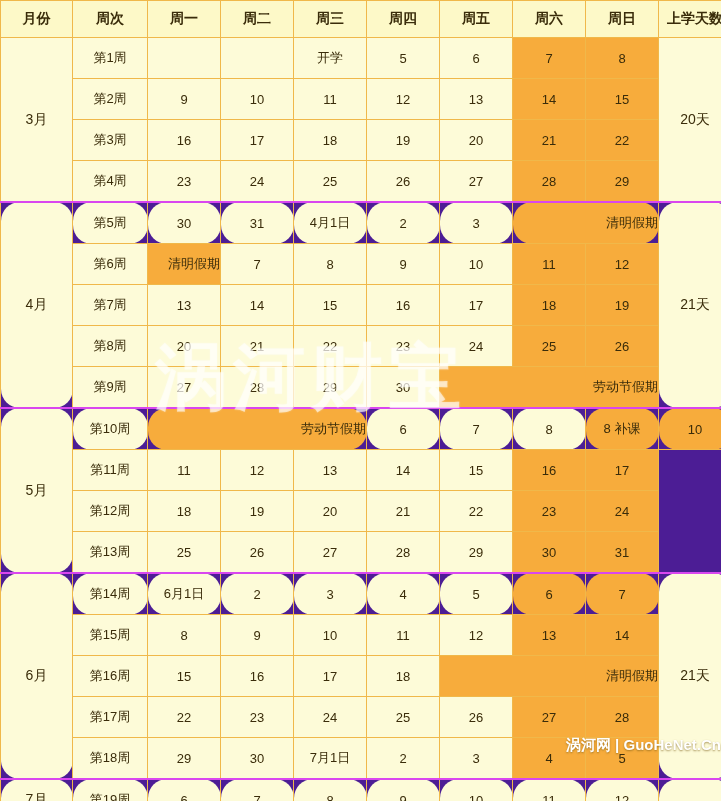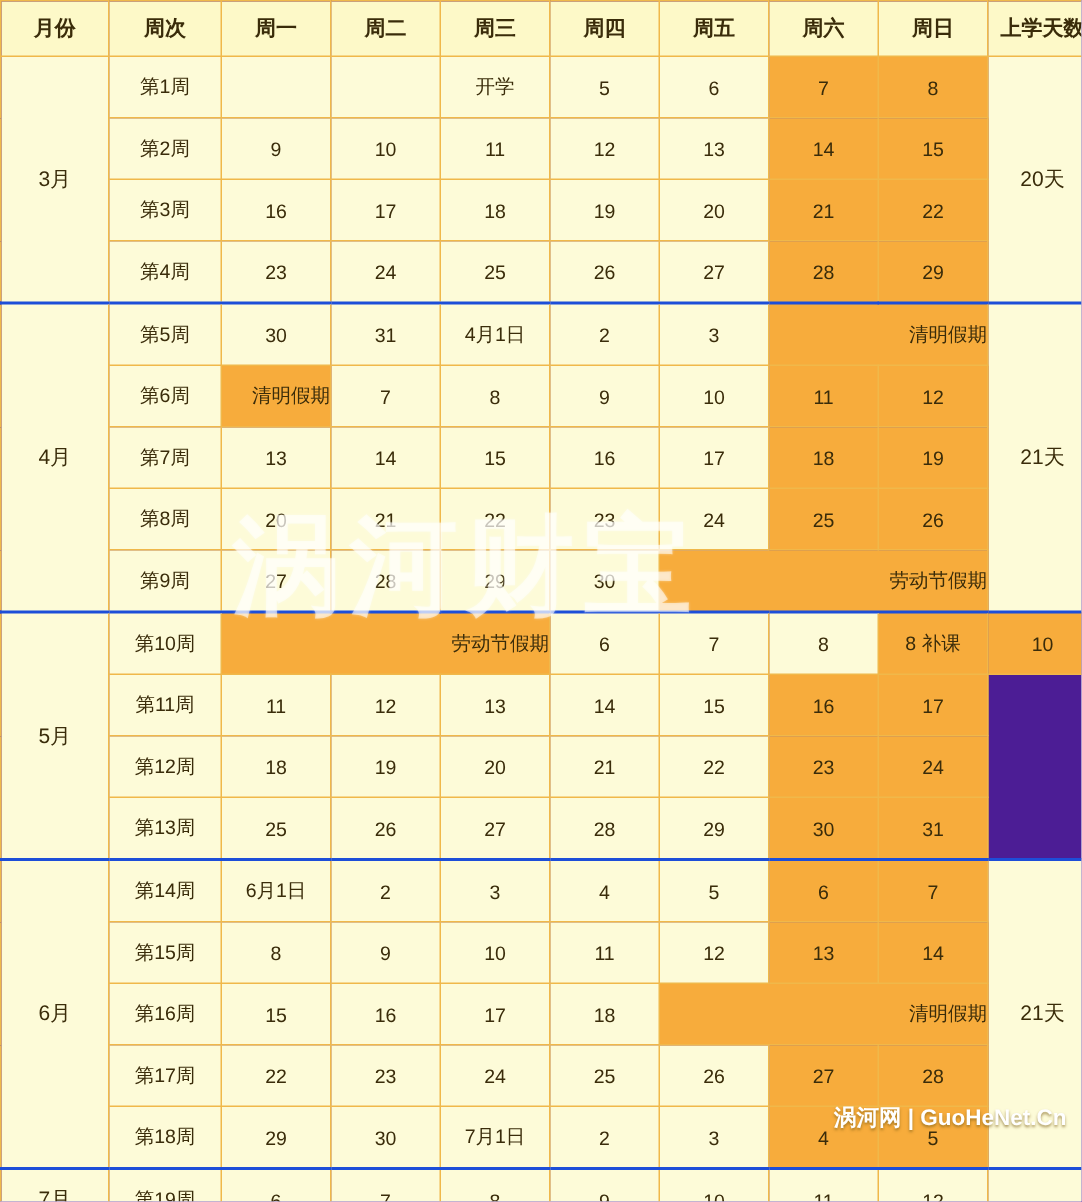--- a/index.html
+++ b/index.html
@@ -25,36 +25,36 @@
     background:#fdf9c8;
     font-weight:bold;
     font-size:14px;
     height:36px;
   }
   td.weekend{background:#f7ac3c;}
   td.holiday{background:#f7ac3c;text-align:right;}
   td.month{background:#fdfbd8;font-size:14px;margin-left:27px;}
   td.days{background:#fdfbd8;font-size:14px;}
   td.blank{background:#fdfbd8;}
-  tr.sep td{border-top:2px solid #1d4ed8;}
+  tr.sep td{border-top:2px solid #d946ef;border-radius:19px;}
   .wm{
     position:absolute;
     left:155px;
     top:330px;
     font-size:72px;
     font-weight:bold;
     color:rgba(255,255,255,0.55);
     letter-spacing:6px;
     pointer-events:none;
     white-space:nowrap;
     text-shadow:0 0 2px rgba(255,255,255,0.4);
   }
   .wm2{
     position:absolute;
-    right:10px;
+    right:0;
     bottom:46px;
     font-size:15px;
     font-weight:bold;
     color:#ffffff;
     text-shadow:0 1px 2px rgba(120,90,20,0.65);
     pointer-events:none;
     white-space:nowrap;
   }
 </style>
 </head>

